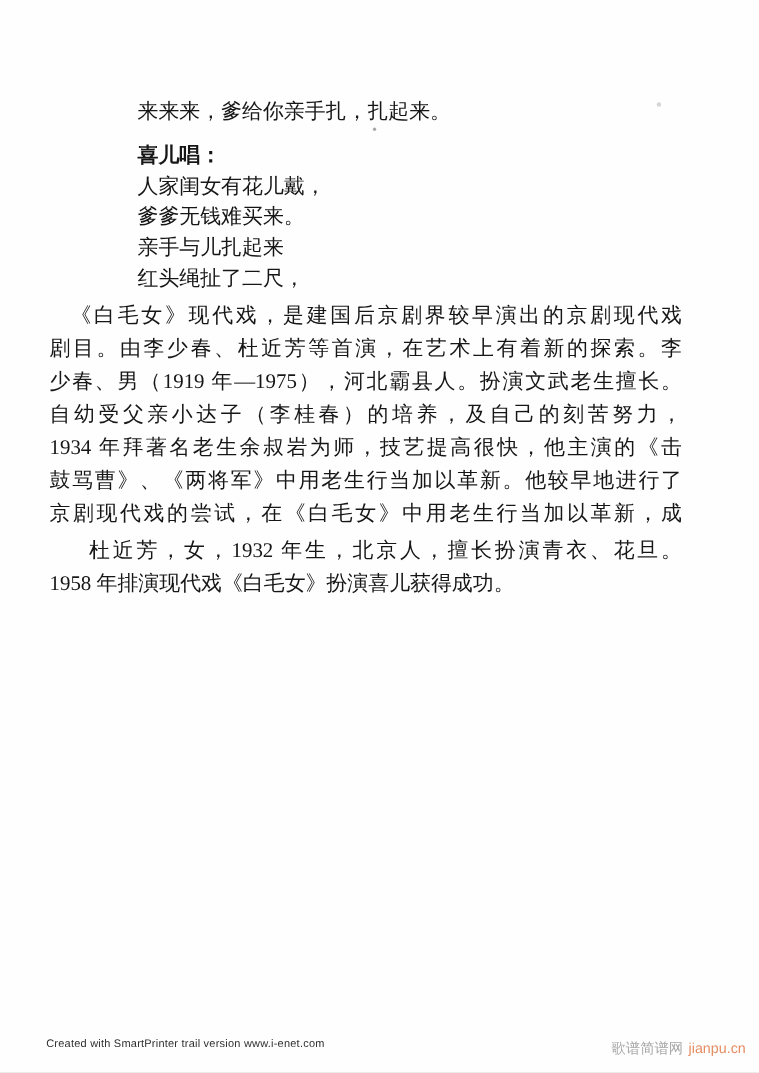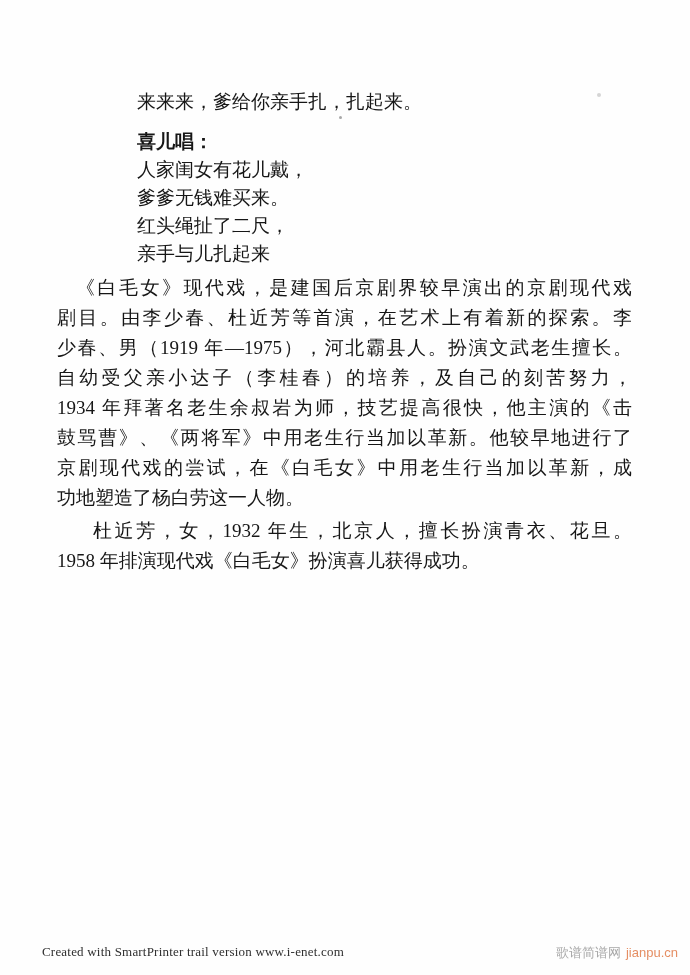--- a/index.html
+++ b/index.html
@@ -12,21 +12,21 @@
     width: 690px;
     height: 975px;
     background: #fefefe;
     font-family: "Liberation Serif", "DejaVu Serif", serif;
     color: #161616;
     overflow: hidden;
     box-shadow: 0 0 4px rgba(0,0,0,0.15);
   }
   .text-block {
     position: absolute;
-    left: 57px;
+    left: 45px;
     top: 88px;
     width: 575px;
     font-size: 19px;
   }
   .lyric-line {
     line-height: 28px;
     padding-left: 80px;
     white-space: nowrap;
   }
   .speaker {
@@ -53,22 +53,22 @@
     position: absolute;
     border-radius: 50%;
     background: #8a8a8a;
   }
   .speck-a { left: 339px; top: 116px; width: 3px; height: 3px; opacity: 0.75; }
   .speck-b { left: 597px; top: 93px; width: 4px; height: 4px; opacity: 0.35; }
   .footer-left {
     position: absolute;
     left: 42px;
     top: 944px;
-    font-family: Liberation Serif, serif;
-    font-size: 13px;
+    font-family: Liberation Sans, sans-serif;
+    font-size: 10px;
     color: #2f2f2f;
     letter-spacing: 0.2px;
   }
   .footer-right {
     position: absolute;
     right: 12px;
     top: 944px;
     font-family: "Liberation Sans", "DejaVu Sans", sans-serif;
     font-size: 13px;
     text-align: right;
@@ -85,32 +85,31 @@
 <body>
 
 <div class="page">
 
   <div class="text-block">
 
     <div class="lyric-line">来来来，爹给你亲手扎，扎起来。</div>
     <div class="lyric-line speaker">喜儿唱：</div>
     <div class="lyric-line">人家闺女有花儿戴，</div>
     <div class="lyric-line">爹爹无钱难买来。</div>
+    <div class="lyric-line">亲手与儿扎起来</div>
     <div class="lyric-line">红头绳扯了二尺，</div>
-    <div class="lyric-line">亲手与儿扎起来</div>
 
     <div class="para para-1">
       <div class="jline indent-1">《白毛女》现代戏，是建国后京剧界较早演出的京剧现代戏</div>
       <div class="jline">剧目。由李少春、杜近芳等首演，在艺术上有着新的探索。李</div>
       <div class="jline">少春、男（1919 年—1975），河北霸县人。扮演文武老生擅长。</div>
       <div class="jline">自幼受父亲小达子（李桂春）的培养，及自己的刻苦努力，</div>
       <div class="jline">1934 年拜著名老生余叔岩为师，技艺提高很快，他主演的《击</div>
       <div class="jline">鼓骂曹》、《两将军》中用老生行当加以革新。他较早地进行了</div>
       <div class="jline">京剧现代戏的尝试，在《白毛女》中用老生行当加以革新，成</div>
-      <div class="jline lastline">功地塑造了杨白劳这一人物。</div>
     </div>
 
     <div class="para para-2">
       <div class="jline indent-2">杜近芳，女，1932 年生，北京人，擅长扮演青衣、花旦。</div>
       <div class="jline lastline">1958 年排演现代戏《白毛女》扮演喜儿获得成功。</div>
     </div>
 
   </div>
 
   <div class="speck speck-a"></div>

